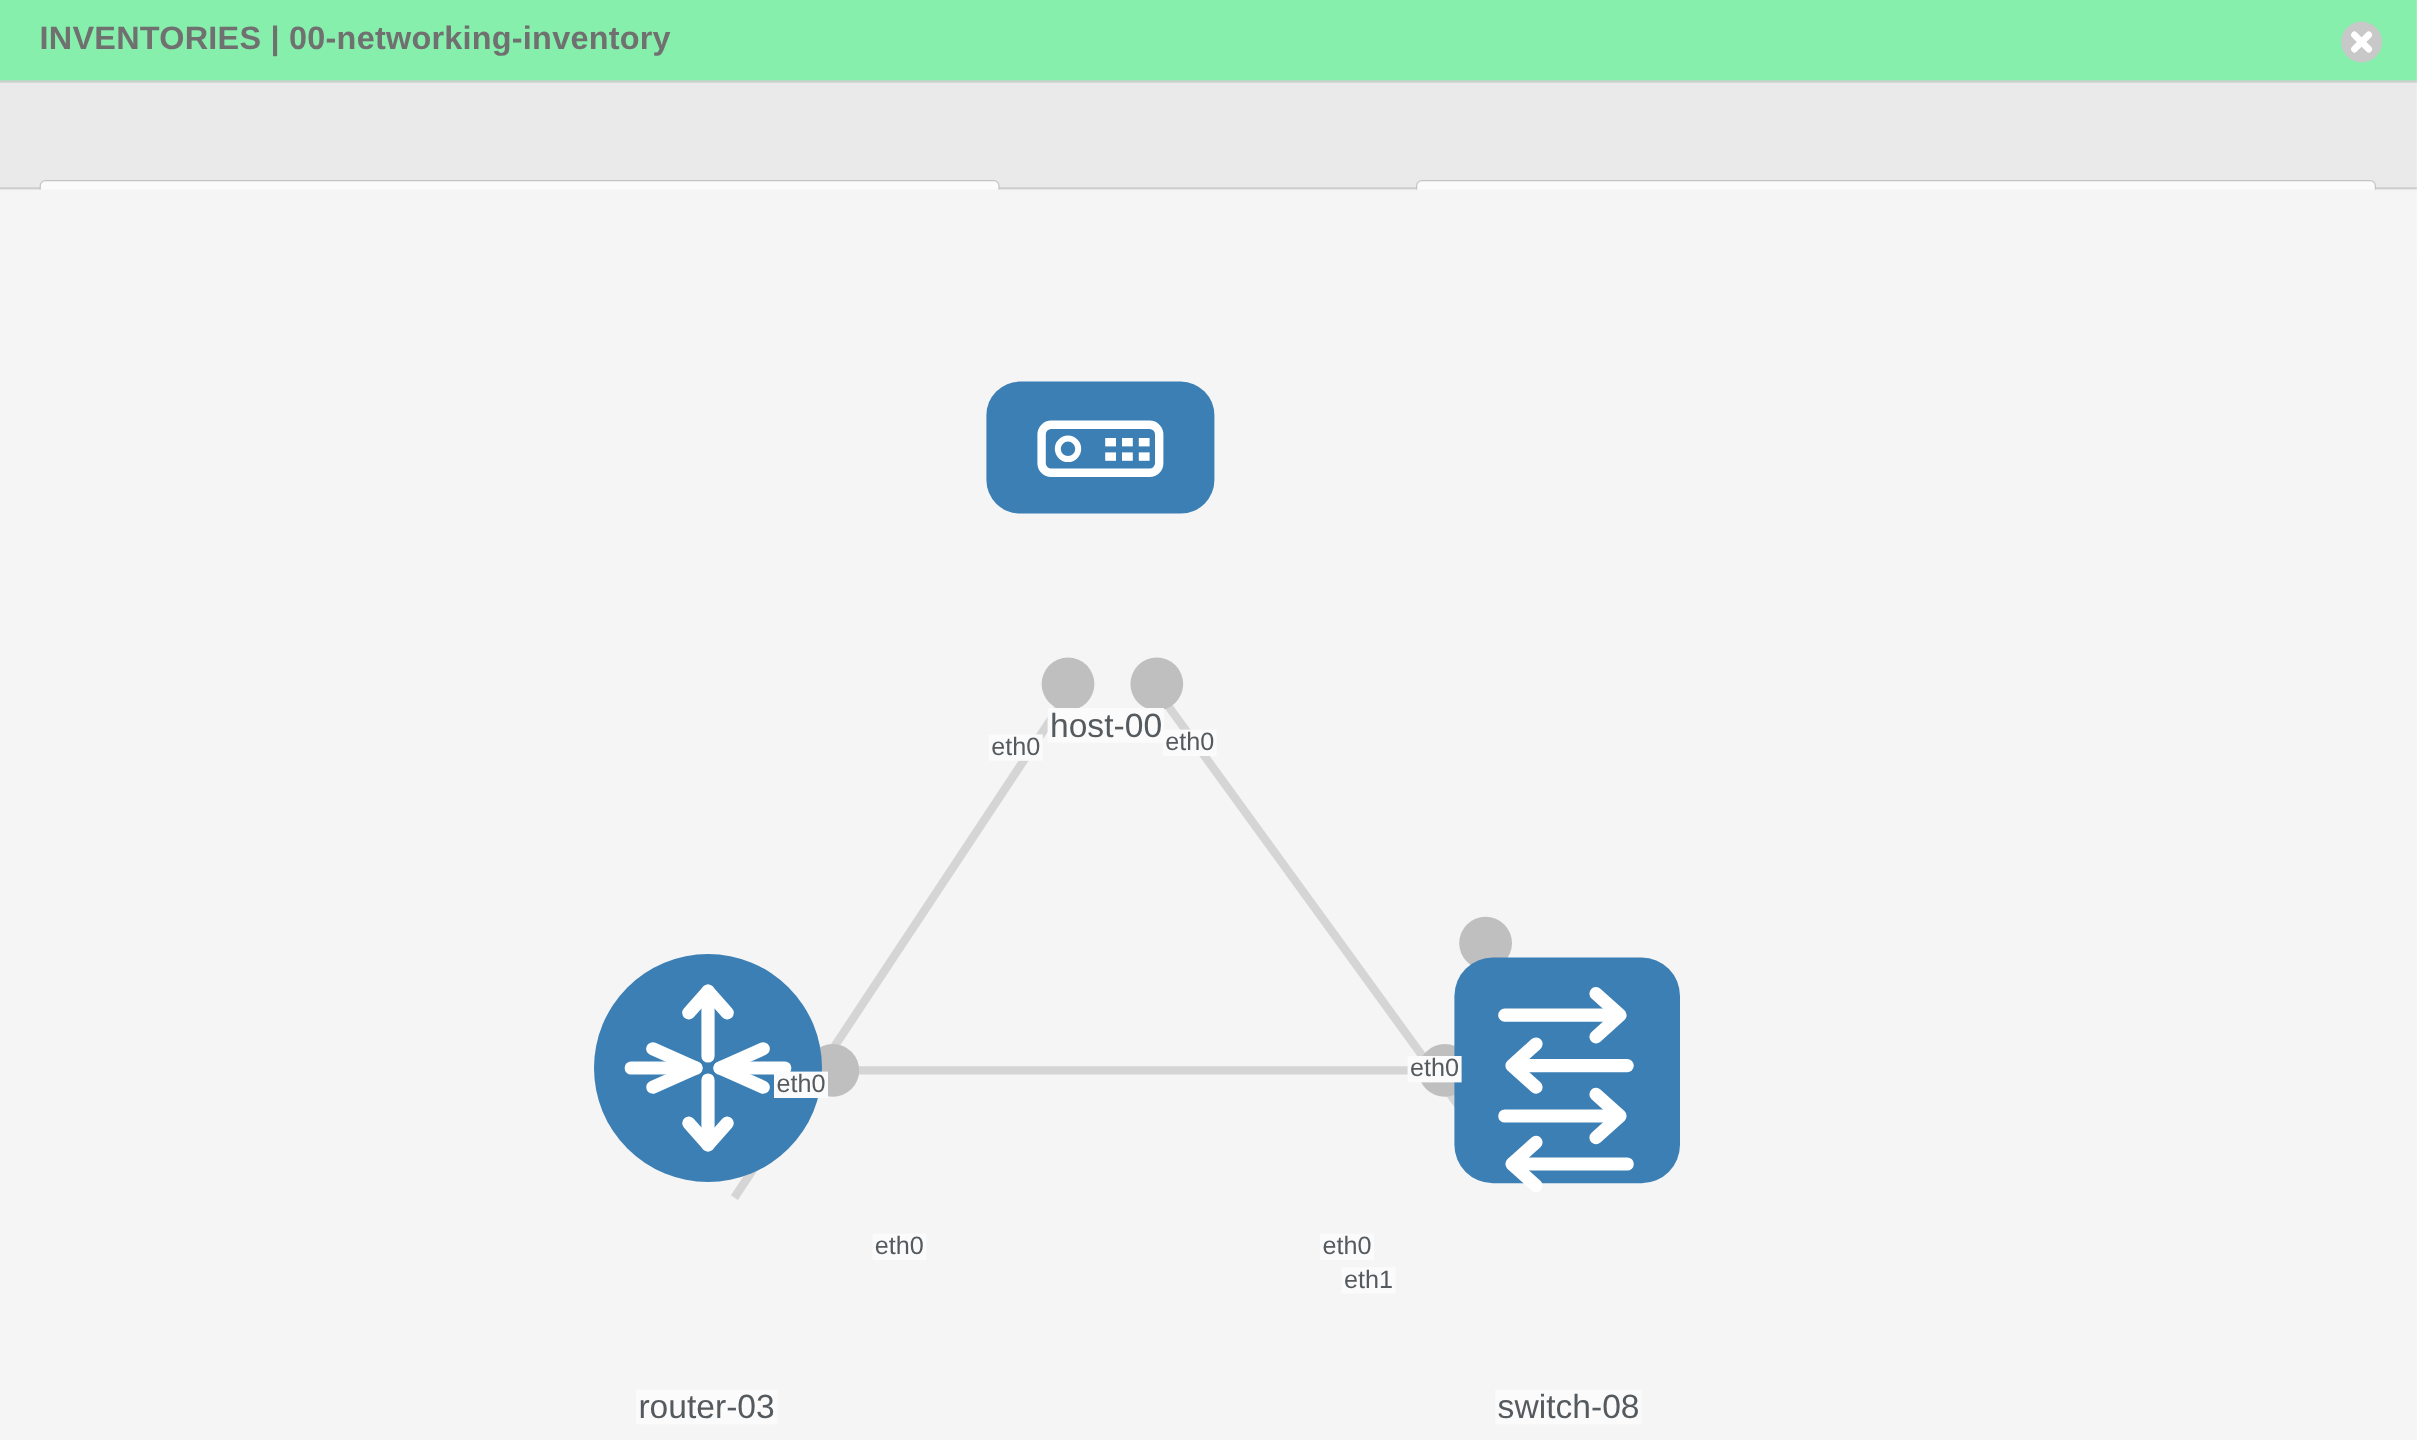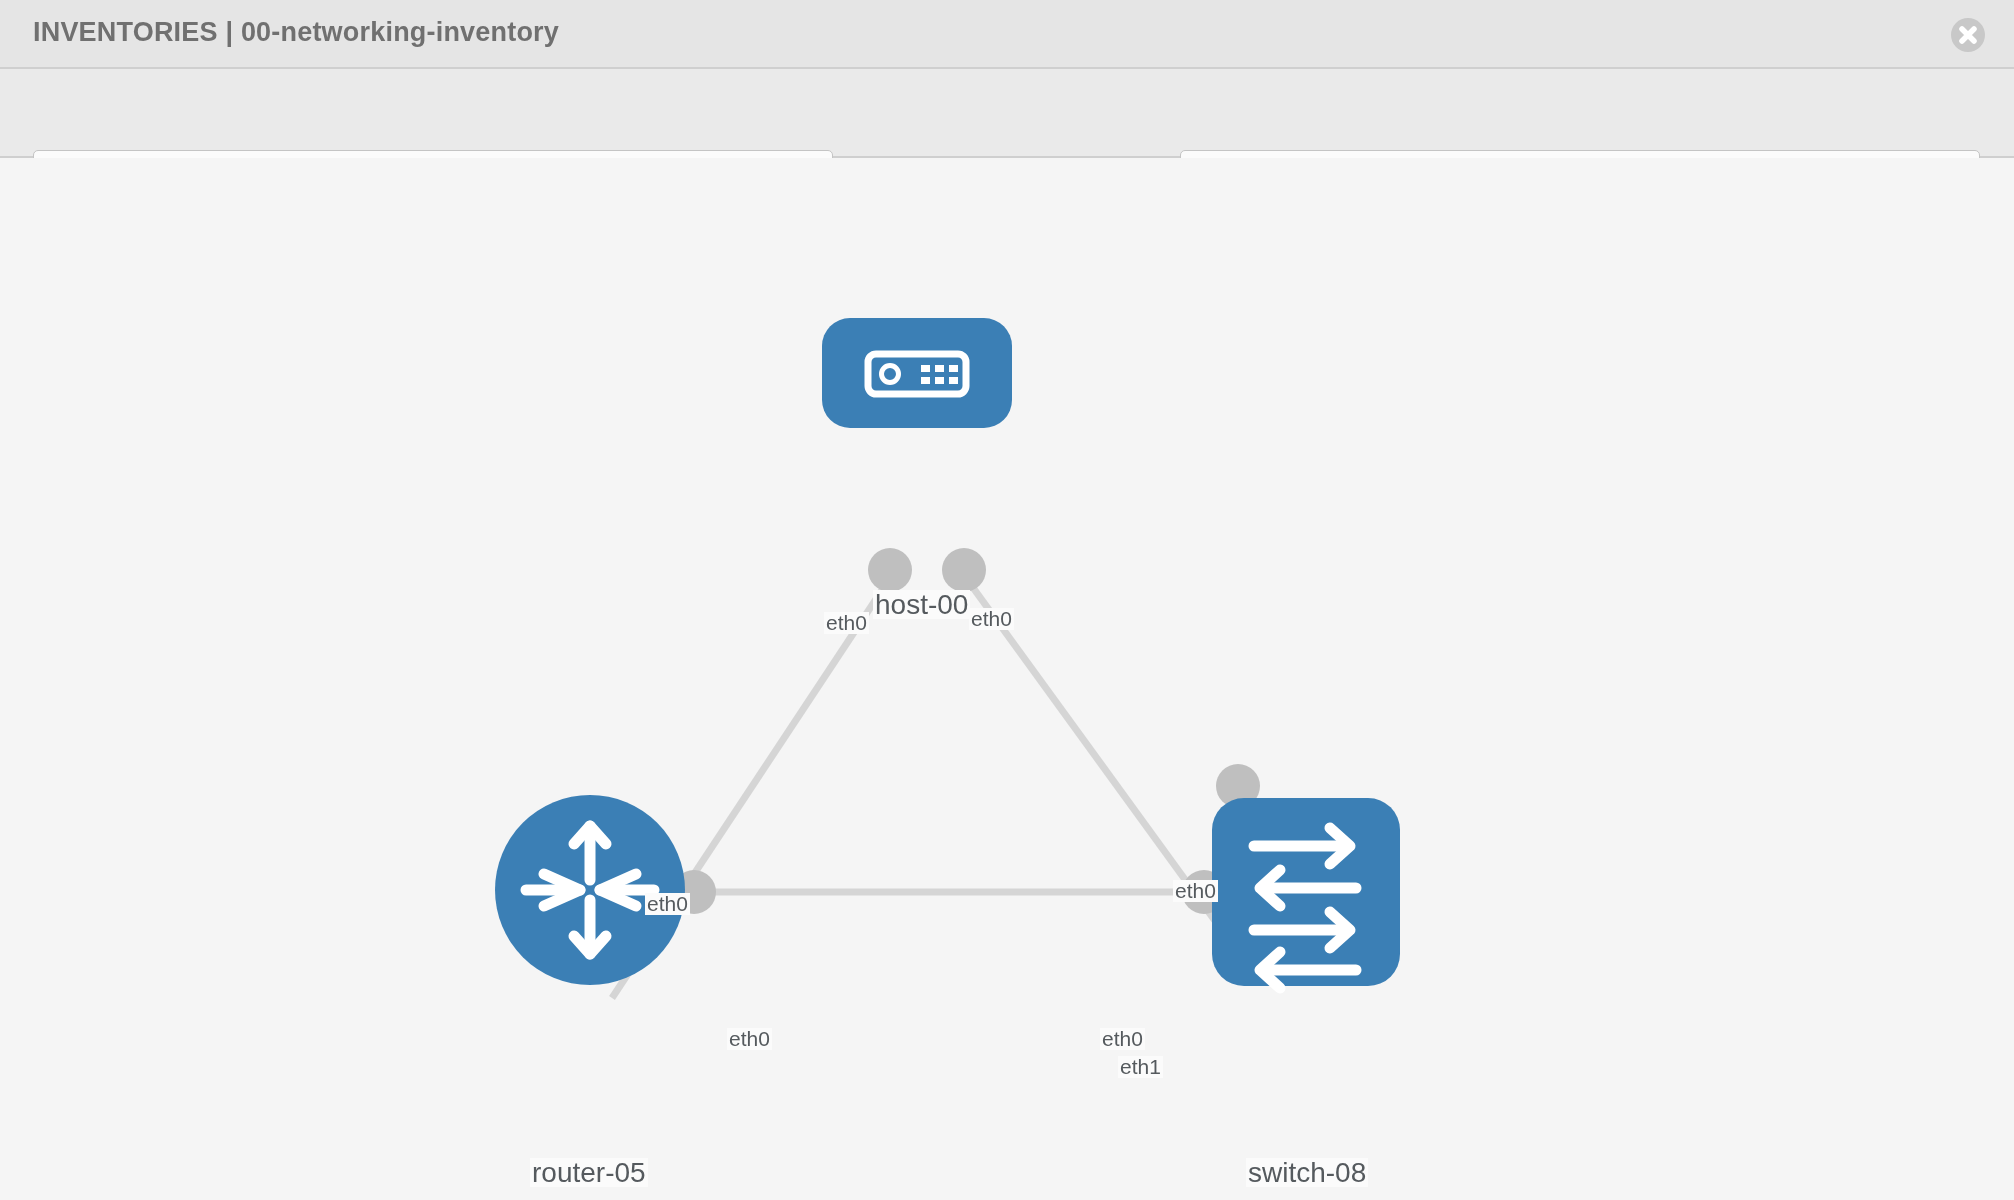--- a/index.html
+++ b/index.html
@@ -10,21 +10,21 @@
     overflow: hidden;
     background: #ffffff;
     font-family: "Liberation Sans", sans-serif;
   }
 
   
   #header {
     position: absolute;
     left: 0; top: 0;
     width: 2014px; height: 69px;
-    background: #e5e5e5;
+    background: #86efac;
     border-bottom: 2px solid #cfcfcf;
   }
   #page-title {
     position: absolute;
     left: 33px; top: 17px;
     font-size: 27px;
     font-weight: bold;
     color: #707070;
     letter-spacing: .2px;
     white-space: nowrap;
@@ -224,16 +224,16 @@
 
   <span class="if-label" id="if-host-left">eth0</span>
   <span class="if-label" id="if-host-right">eth0</span>
   <span class="if-label" id="if-rt-up">eth0</span>
   <span class="if-label" id="if-sw-up">eth0</span>
   <span class="if-label" id="if-rt-right">eth0</span>
   <span class="if-label" id="if-sw-left-a">eth0</span>
   <span class="if-label" id="if-sw-left-b">eth1</span>
 
   <span class="node-label" id="label-host">host-00</span>
-  <span class="node-label" id="label-router">router-05</span>
+  <span class="node-label" id="label-router">router-03</span>
   <span class="node-label" id="label-switch">switch-08</span>
 
 </div>
 
 </body></html>

